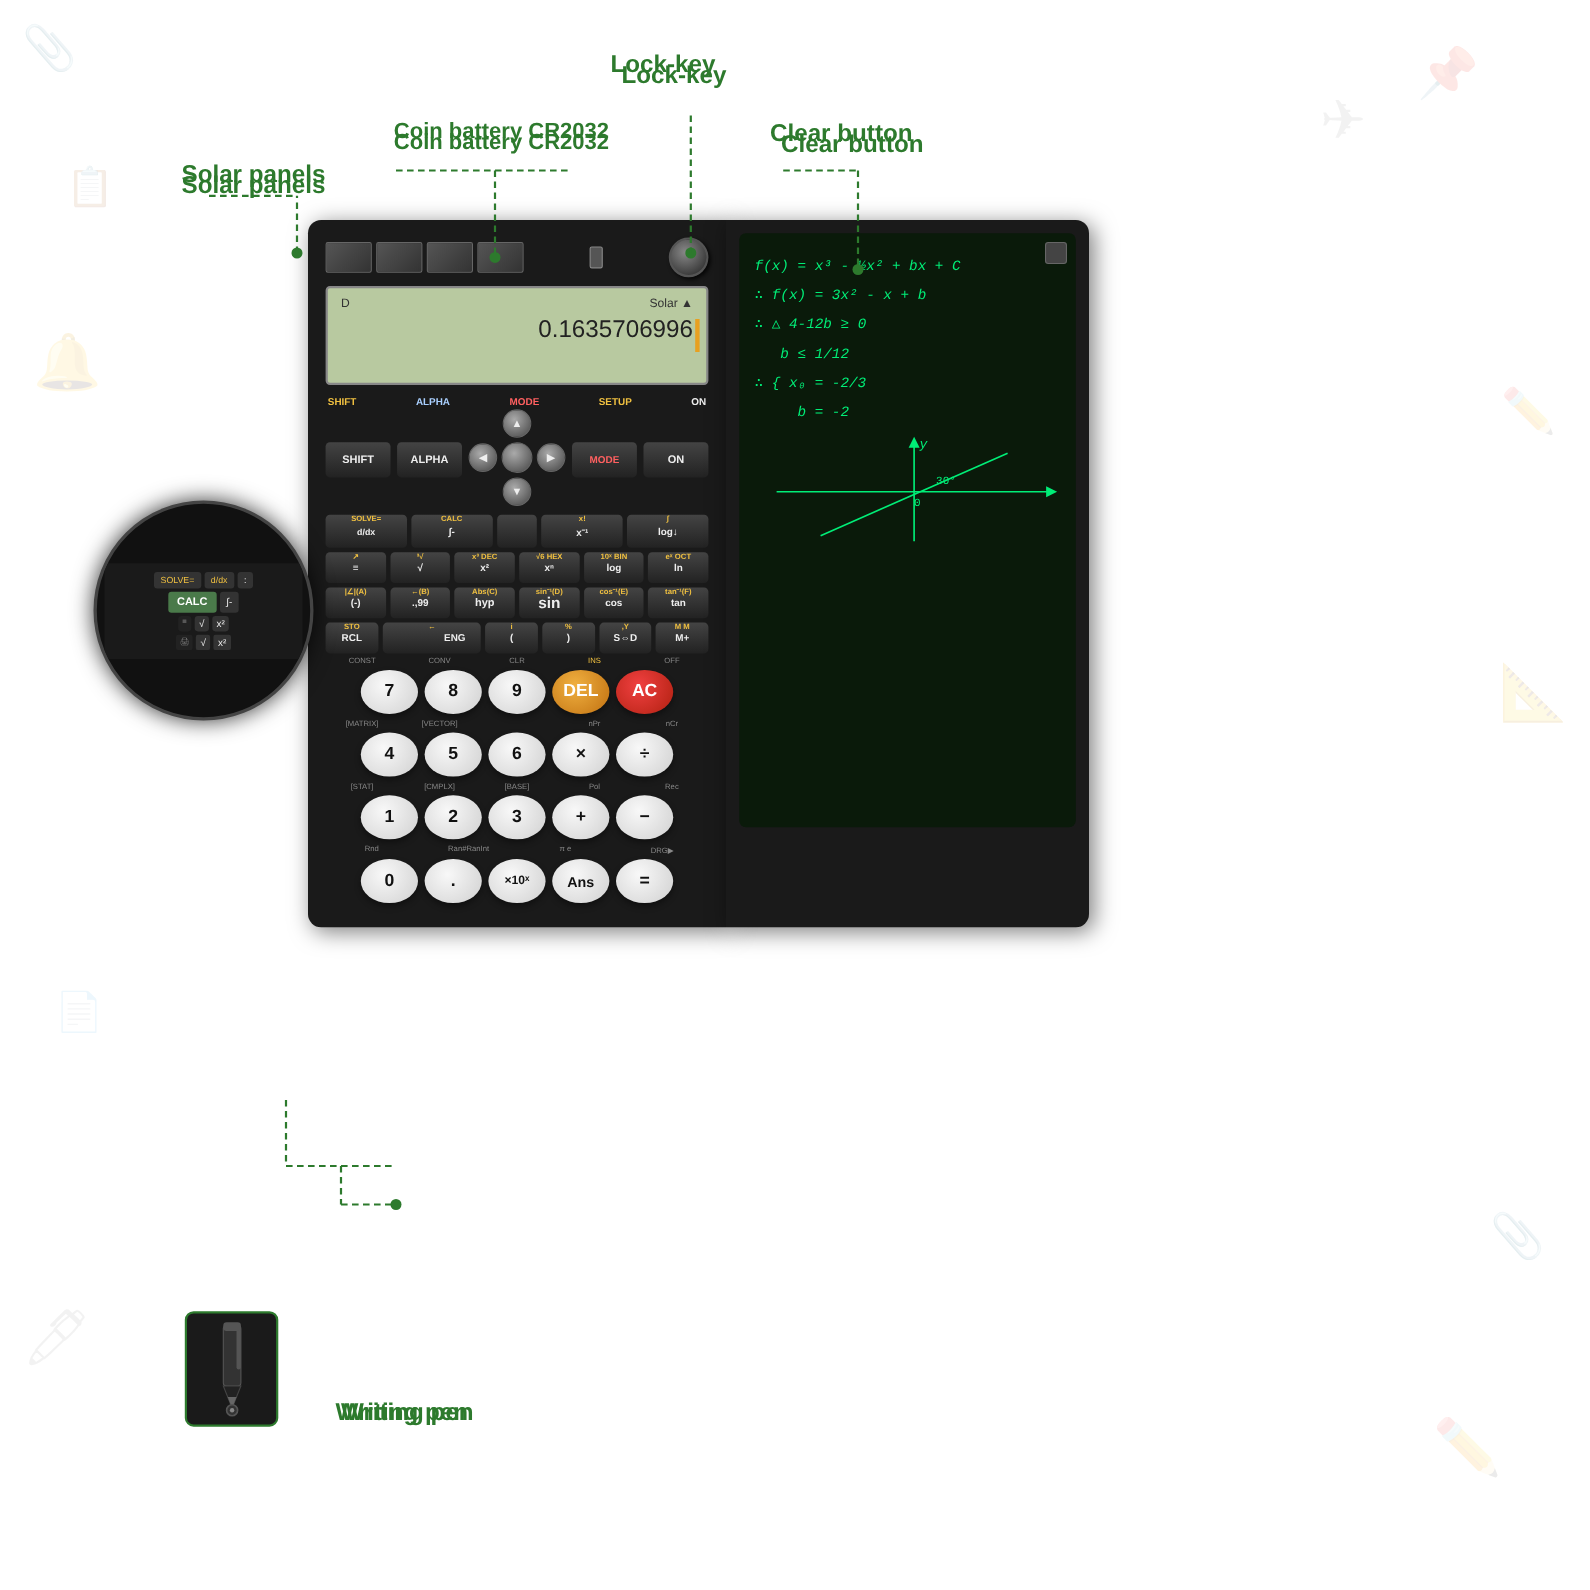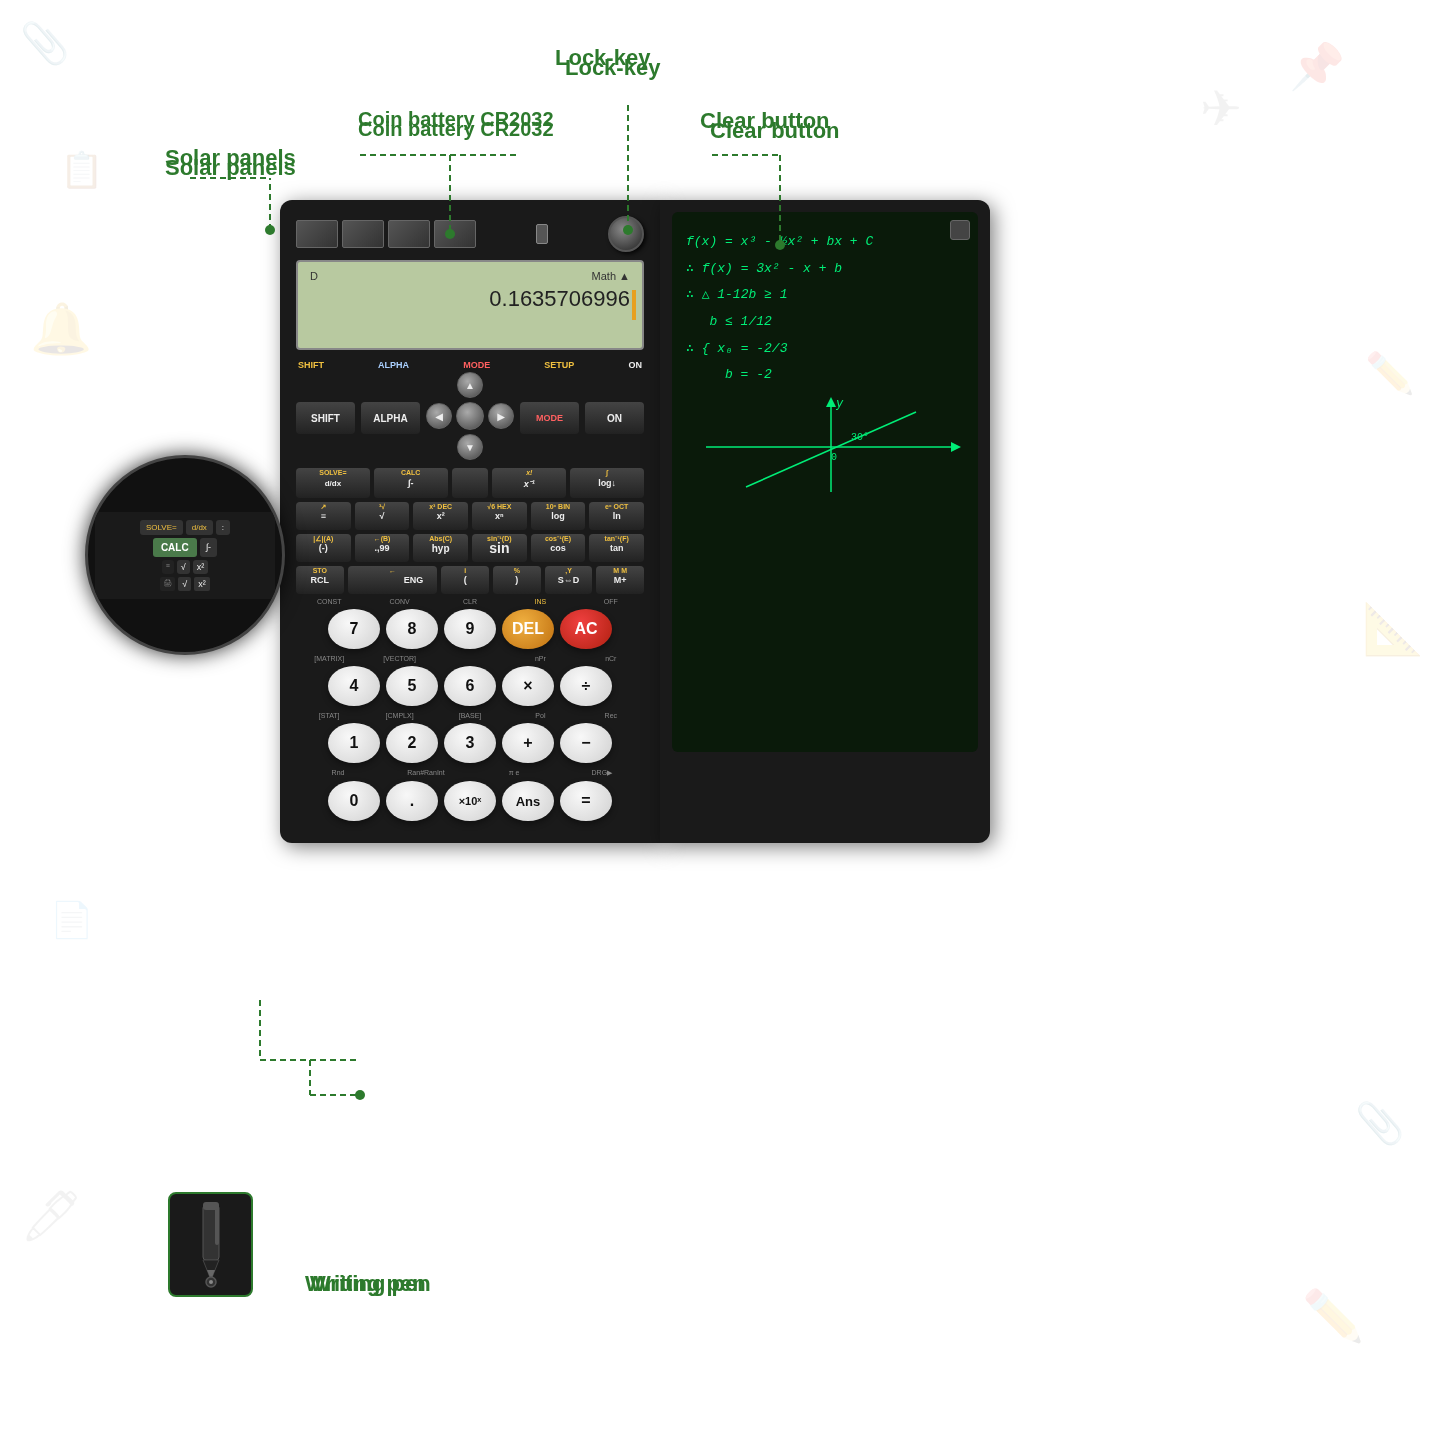--- a/index.html
+++ b/index.html
@@ -377,21 +377,21 @@
           <div class="solar-panel"></div>
           <div class="solar-panel"></div>
         </div>
         <div class="battery-indicator"></div>
         <div class="lock-key-button"></div>
       </div>
 
       <div class="display">
         <div class="display-top-bar">
           <span>D</span>
-          <span>Math ▲</span>
+          <span>Solar ▲</span>
         </div>
         <div class="display-result">0.1635706996</div>
         <div class="display-indicator"></div>
       </div>
 
       <div class="top-labels">
         <span class="top-label label-shift">SHIFT</span>
         <span class="top-label label-alpha">ALPHA</span>
         <span class="top-label label-mode">MODE</span>
         <span class="top-label label-setup">SETUP</span>
@@ -424,21 +424,21 @@
       <div class="btn-row">
         <button class="calc-btn btn-dark" style="height:30px;">
           <span class="btn-label-top">SOLVE=</span>
           <span style="font-size:8px;">d/dx</span>
         </button>
         <button class="calc-btn btn-dark" style="height:30px;">
           <span class="btn-label-top">CALC</span>
           <span style="font-size:9px;">∫-</span>
         </button>
         <button class="calc-btn btn-dark" style="height:30px;flex:0.5;"></button>
-        <button class="calc-btn btn-dark" style="height:30px;font-style:italic;">
+        <button class="calc-btn btn-dark" style="height:30px;">
           <span class="btn-label-top">x!</span>
           <span style="font-size:9px;">x⁻¹</span>
         </button>
         <button class="calc-btn btn-dark" style="height:30px;">
           <span class="btn-label-top">∫</span>
           <span style="font-size:9px;">log↓</span>
         </button>
       </div>
 
       <div class="btn-row">
@@ -584,21 +584,21 @@
     </div>
 
     <div class="notepad-side">
       <div class="notepad-screen">
 
         <div class="clear-btn-notepad"></div>
 
         <div style="color:#00ee77;font-family:'Courier New',monospace;font-size:13px;line-height:1.9;">
           <div class="math-line">f(x) = x³ - ½x² + bx + C</div>
           <div class="math-line">∴ f(x) = 3x² - x + b</div>
-          <div class="math-line">∴ △ 1-12b ≥ 1</div>
+          <div class="math-line">∴ △ 4-12b ≥ 0</div>
           <div class="math-line">&nbsp;&nbsp;&nbsp;b ≤ 1/12</div>
           <div class="math-line">∴ { x₀ = -2/3</div>
           <div class="math-line">&nbsp;&nbsp;&nbsp;&nbsp;&nbsp;b = -2</div>
         </div>
 
         <svg width="290" height="110" style="display:block;margin:4px 0;">
 
           <line x1="145" y1="10" x2="145" y2="100" stroke="#00ee77" stroke-width="1.5"></line>
           <line x1="20" y1="55" x2="270" y2="55" stroke="#00ee77" stroke-width="1.5"></line>
 

